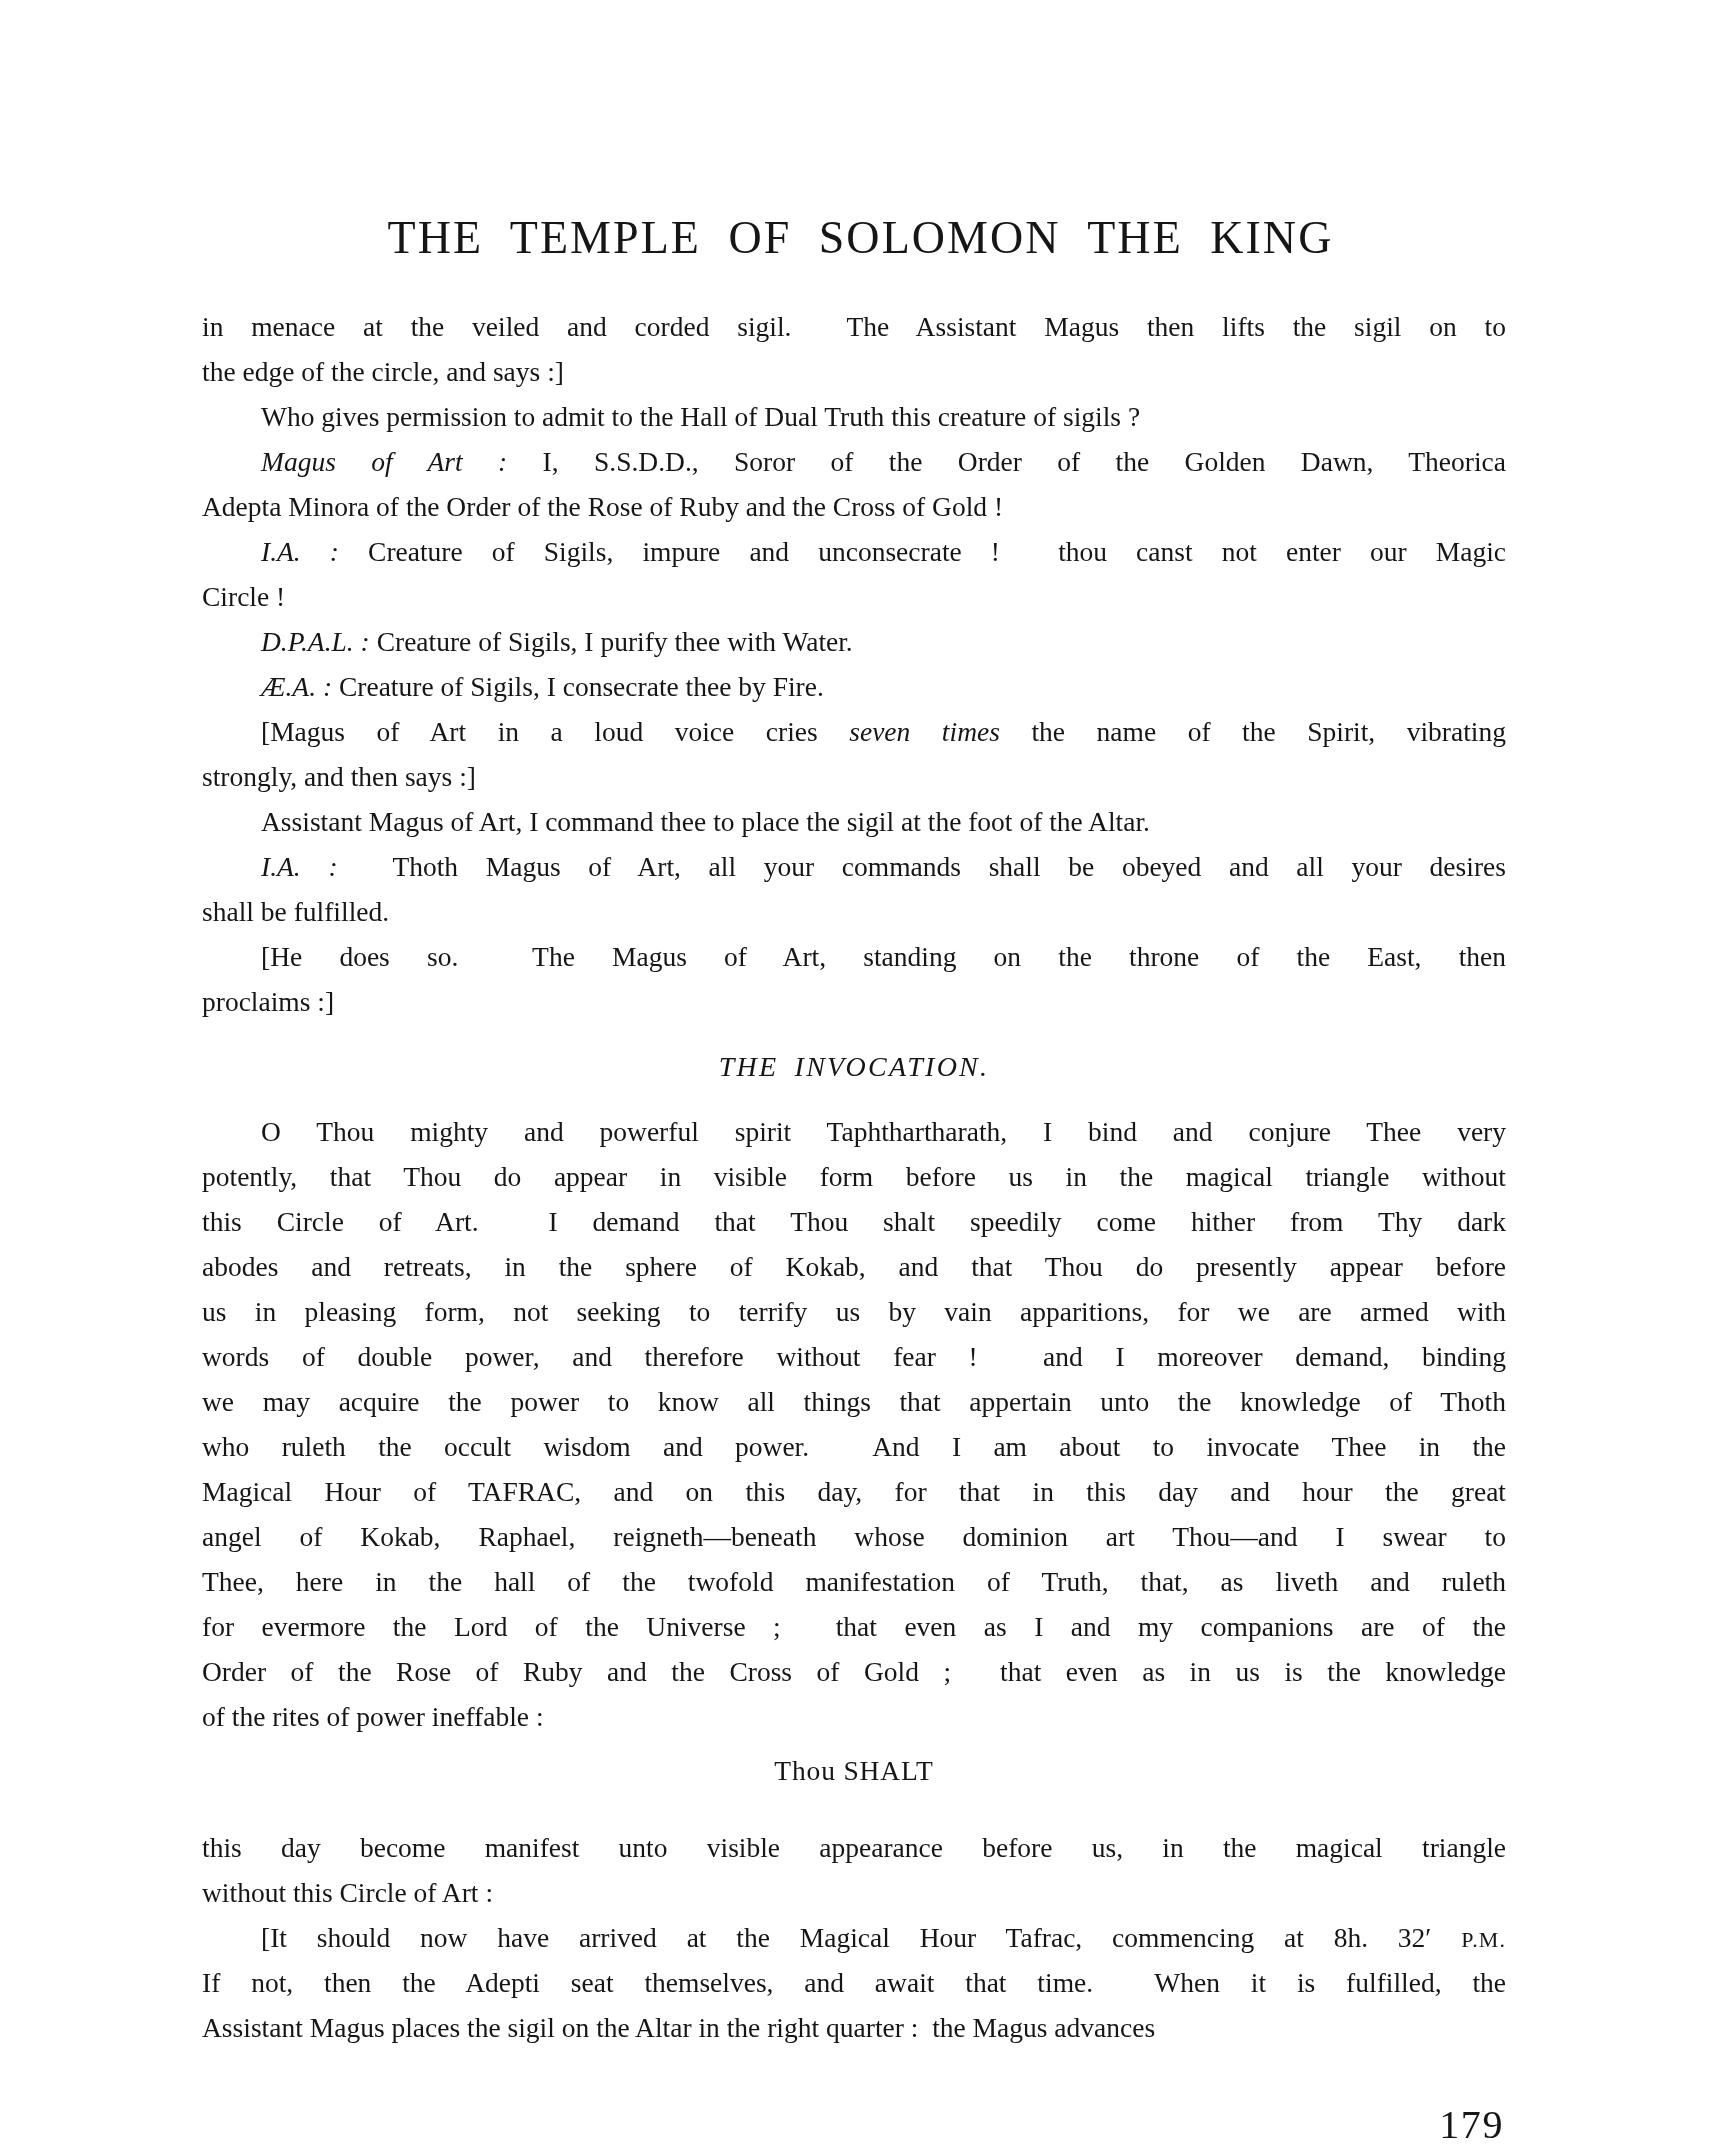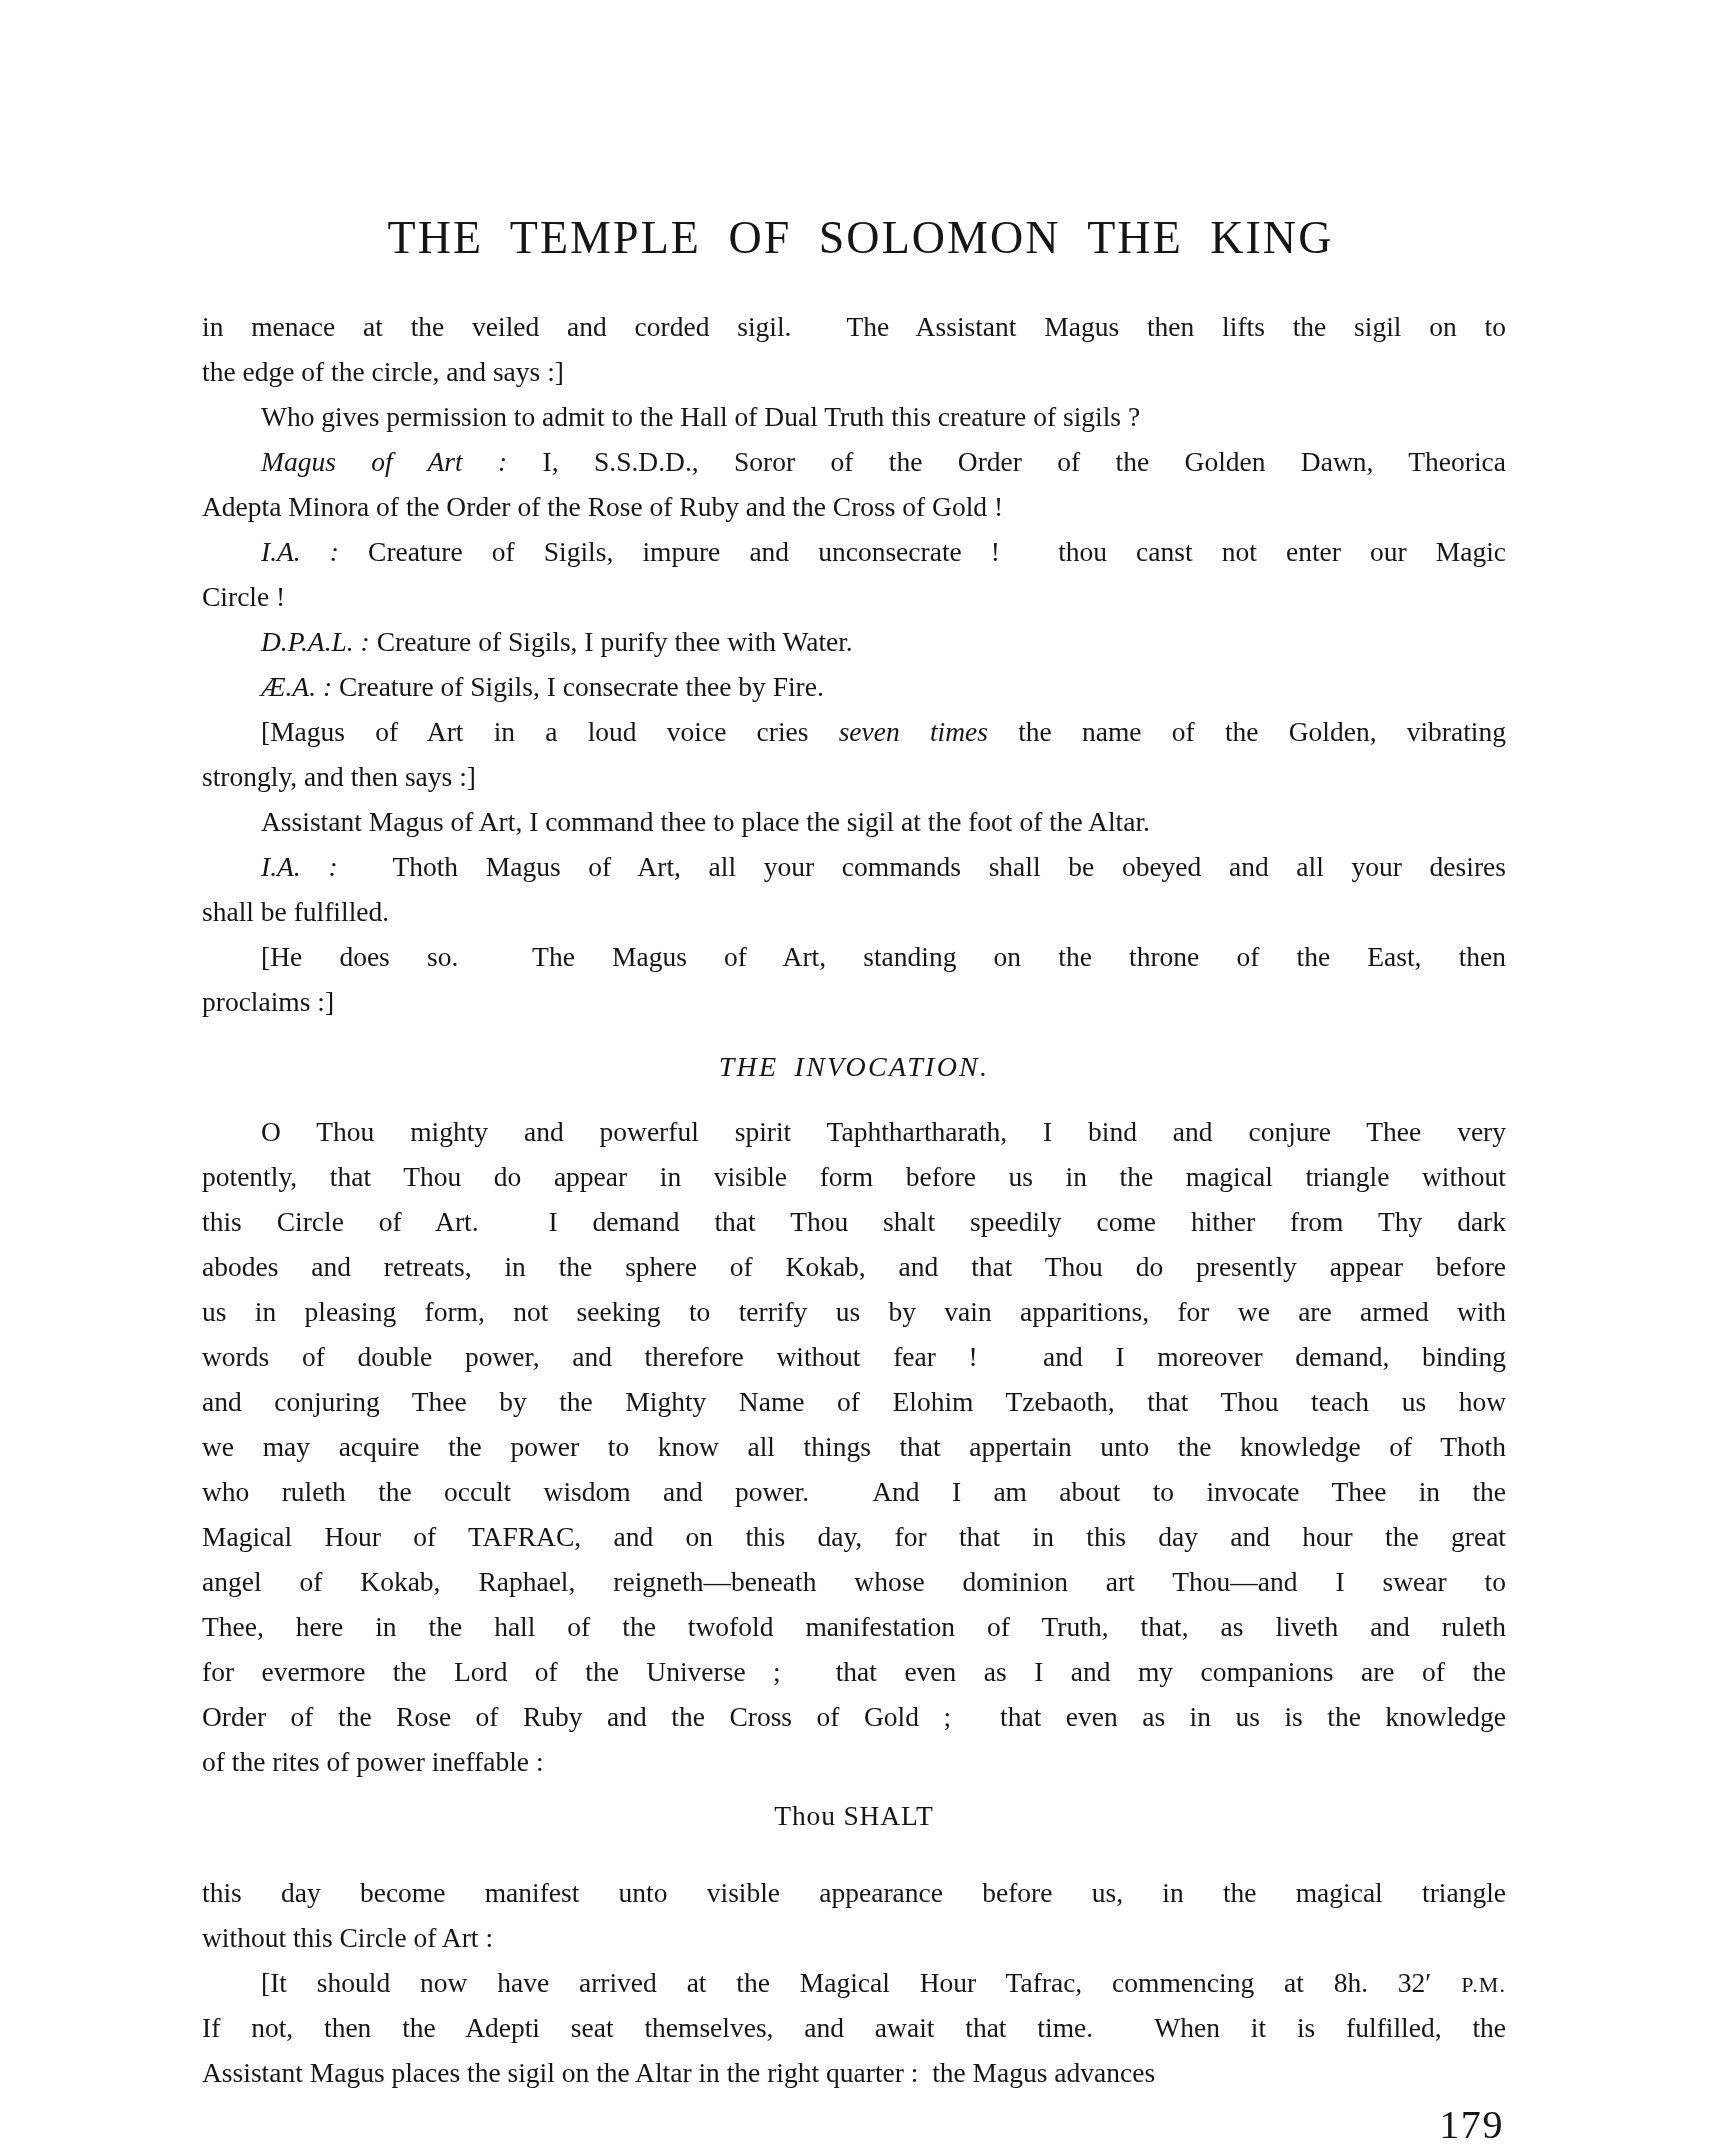--- a/index.html
+++ b/index.html
@@ -88,35 +88,34 @@
   <div class="body-text" id="body-text">
       <div class="line body justify"><span class="">in menace at the veiled and corded sigil.  The Assistant Magus then lifts the sigil on to</span></div>
       <div class="line body"><span class="">the edge of the circle, and says :]</span></div>
       <div class="line body indent"><span class="">Who gives permission to admit to the Hall of Dual Truth this creature of sigils ?</span></div>
       <div class="line body indent justify"><span class="italic ">Magus of Art :</span><span class=""> I, S.S.D.D., Soror of the Order of the Golden Dawn, Theorica</span></div>
       <div class="line body"><span class="">Adepta Minora of the Order of the Rose of Ruby and the Cross of Gold !</span></div>
       <div class="line body indent justify"><span class="italic ">I.A. :</span><span class=""> Creature of Sigils, impure and unconsecrate !  thou canst not enter our Magic</span></div>
       <div class="line body"><span class="">Circle !</span></div>
       <div class="line body indent"><span class="italic ">D.P.A.L. :</span><span class=""> Creature of Sigils, I purify thee with Water.</span></div>
       <div class="line body indent"><span class="italic ">Æ.A. :</span><span class=""> Creature of Sigils, I consecrate thee by Fire.</span></div>
-      <div class="line body indent justify"><span class="">[Magus of Art in a loud voice cries </span><span class="italic ">seven times</span><span class=""> the name of the Golden, vibrating</span></div>
+      <div class="line body indent justify"><span class="">[Magus of Art in a loud voice cries </span><span class="italic ">seven times</span><span class=""> the name of the Spirit, vibrating</span></div>
       <div class="line body"><span class="">strongly, and then says :]</span></div>
       <div class="line body indent"><span class="">Assistant Magus of Art, I command thee to place the sigil at the foot of the Altar.</span></div>
       <div class="line body indent justify"><span class="italic ">I.A. :</span><span class="">  Thoth Magus of Art, all your commands shall be obeyed and all your desires</span></div>
       <div class="line body"><span class="">shall be fulfilled.</span></div>
       <div class="line body indent justify"><span class="">[He does so.  The Magus of Art, standing on the throne of the East, then</span></div>
       <div class="line body"><span class="">proclaims :]</span></div>
       <div class="line heading"><span class="">THE INVOCATION.</span></div>
       <div class="line body indent justify"><span class="">O Thou mighty and powerful spirit Taphthartharath, I bind and conjure Thee very</span></div>
       <div class="line body justify"><span class="">potently, that Thou do appear in visible form before us in the magical triangle without</span></div>
       <div class="line body justify"><span class="">this Circle of Art.  I demand that Thou shalt speedily come hither from Thy dark</span></div>
       <div class="line body justify"><span class="">abodes and retreats, in the sphere of Kokab, and that Thou do presently appear before</span></div>
       <div class="line body justify"><span class="">us in pleasing form, not seeking to terrify us by vain apparitions, for we are armed with</span></div>
       <div class="line body justify"><span class="">words of double power, and therefore without fear !  and I moreover demand, binding</span></div>
-      <div class="line body justify"><span class="">and conjuring Thee by the Mighty Name of Elohim Tzebaoth, that Thou teach us how</span></div>
       <div class="line body justify"><span class="">we may acquire the power to know all things that appertain unto the knowledge of Thoth</span></div>
       <div class="line body justify"><span class="">who ruleth the occult wisdom and power.  And I am about to invocate Thee in the</span></div>
       <div class="line body justify"><span class="">Magical Hour of TAFRAC, and on this day, for that in this day and hour the great</span></div>
       <div class="line body justify"><span class="">angel of Kokab, Raphael, reigneth—beneath whose dominion art Thou—and I swear to</span></div>
       <div class="line body justify"><span class="">Thee, here in the hall of the twofold manifestation of Truth, that, as liveth and ruleth</span></div>
       <div class="line body justify"><span class="">for evermore the Lord of the Universe ;  that even as I and my companions are of the</span></div>
       <div class="line body justify"><span class="">Order of the Rose of Ruby and the Cross of Gold ;  that even as in us is the knowledge</span></div>
       <div class="line body"><span class="">of the rites of power ineffable :</span></div>
       <div class="line subheading"><span class="">Thou SHALT</span></div>
       <div class="line body justify"><span class="">this day become manifest unto visible appearance before us, in the magical triangle</span></div>

